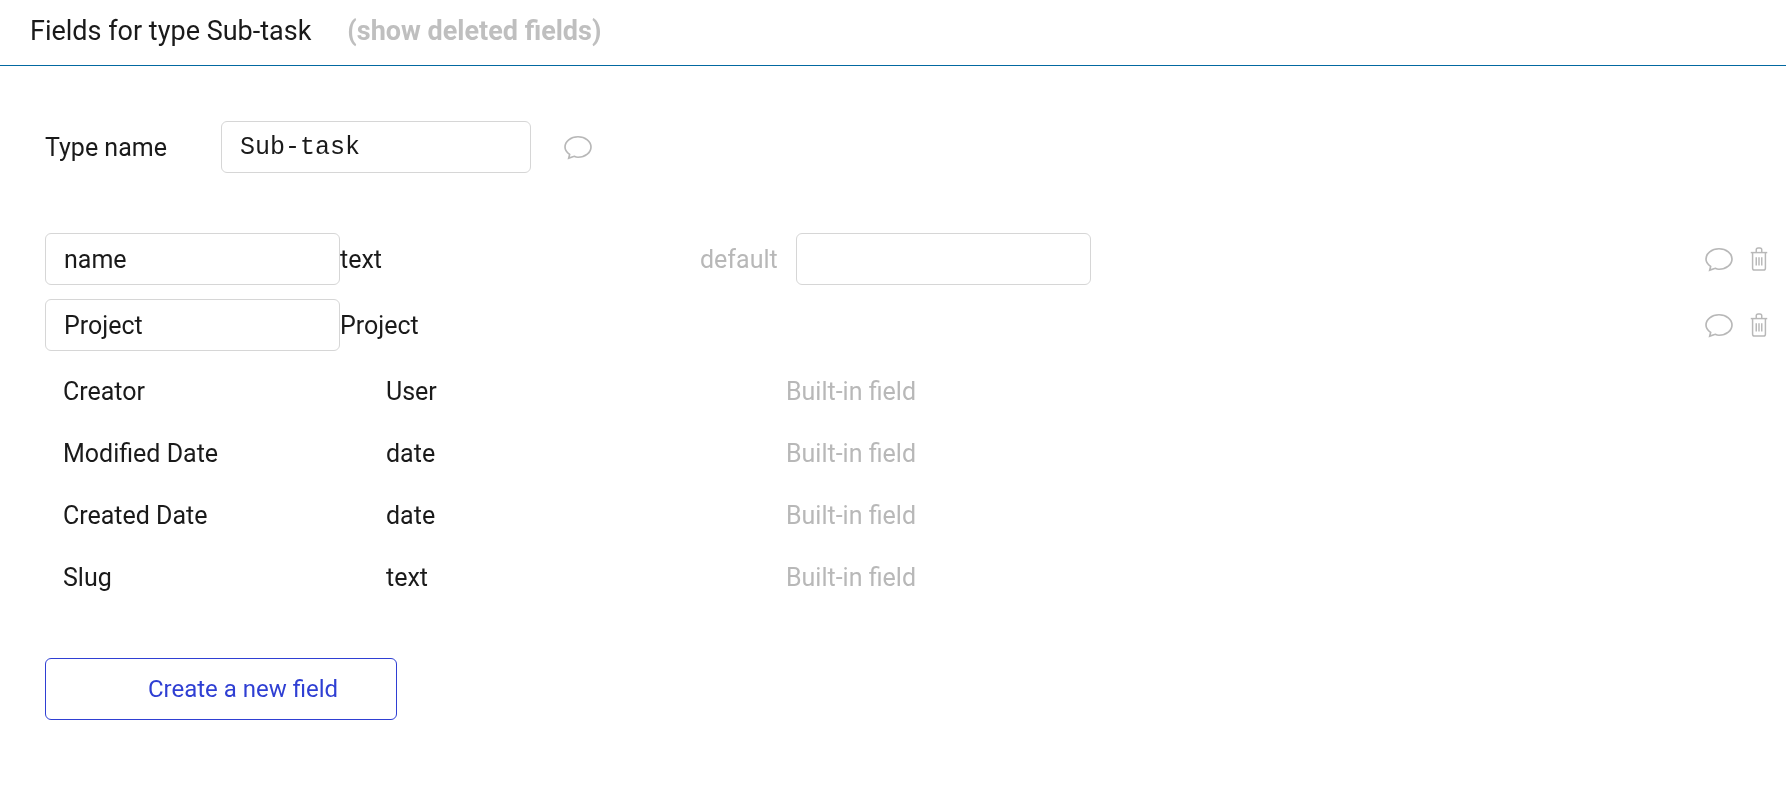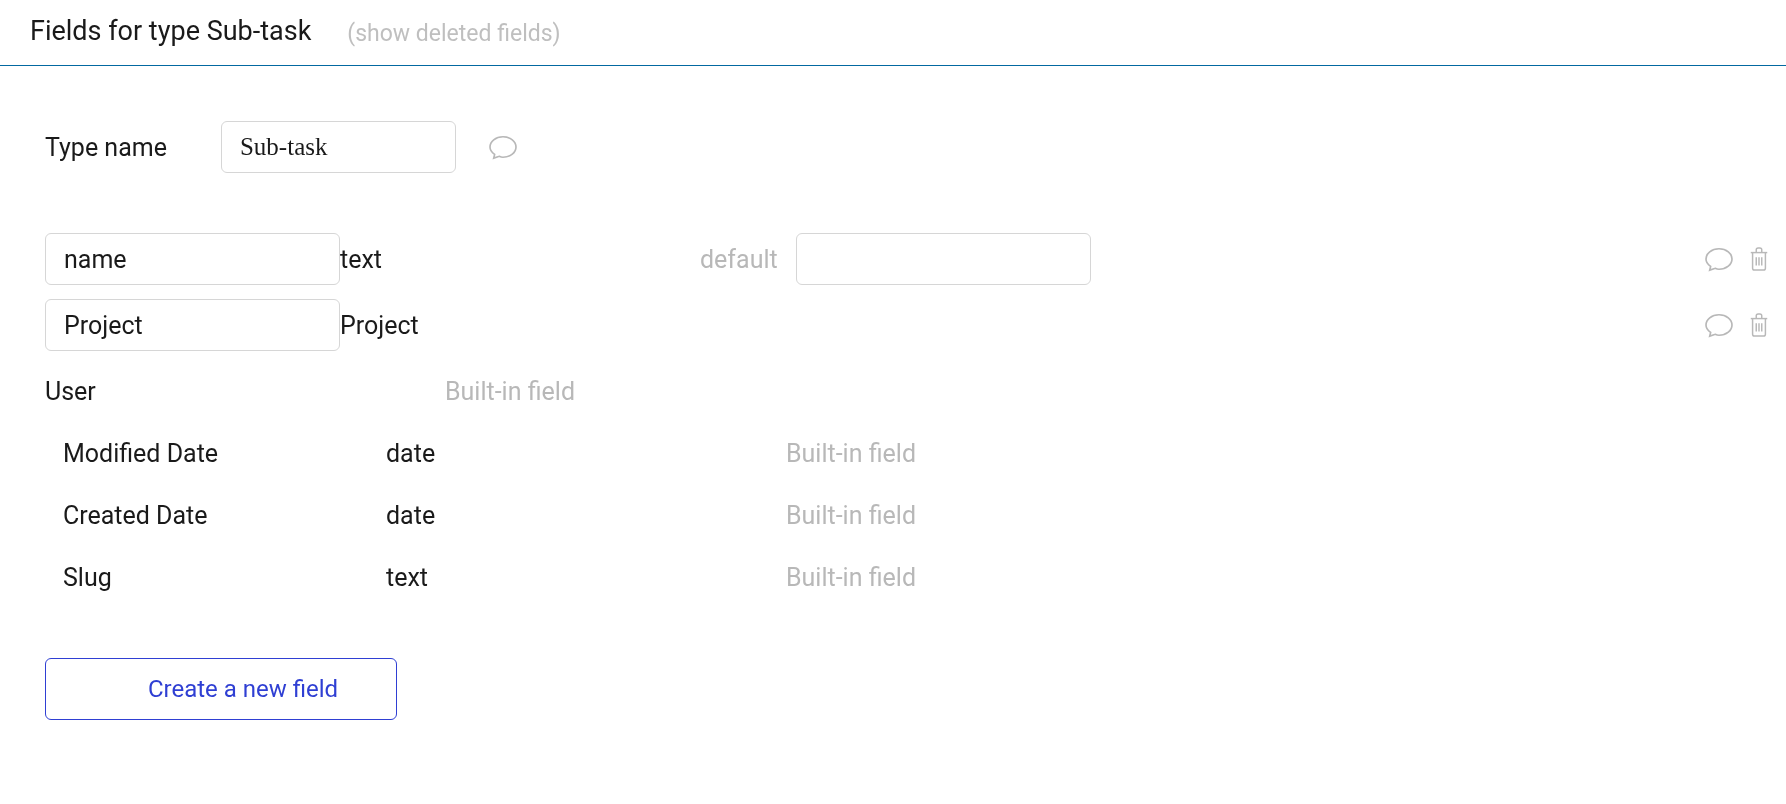--- a/index.html
+++ b/index.html
@@ -20,47 +20,47 @@
       display: flex;
       align-items: flex-end;
       gap: 36px;
     }
     .header-title {
       font-size: 27px;
       font-weight: 400;
       color: #1a1a1a;
     }
     .header-link {
-      font-size: 23px;
-      font-weight: 400;
+      font-size: 27px;
+      font-weight: 700;
       color: #bfbfbf;
       cursor: pointer;
     }
     .content {
       padding: 55px 30px 30px 45px;
     }
     .type-name-row {
       display: flex;
       align-items: center;
       gap: 54px;
       margin-bottom: 55px;
     }
     .type-name-label {
       font-size: 25px;
       font-weight: 400;
       color: #1a1a1a;
     }
     .type-name-input {
-      width: 235px;
+      width: 310px;
       height: 52px;
       border: 1px solid #d6d6d6;
       border-radius: 6px;
       padding: 0 18px;
       font-size: 25px;
-      font-family: Liberation Serif, serif;
+      font-family: Liberation Mono, monospace;
       color: #1a1a1a;
       outline: none;
     }
     .speech-icon {
       width: 30px;
       height: 26px;
       margin-left: -22px;
       cursor: pointer;
     }
     .speech-icon svg {
@@ -225,20 +225,21 @@
           <path d="M9 11 L9 20"></path>
           <path d="M12 11 L12 20"></path>
           <path d="M15 11 L15 20"></path>
         </svg>
       </span>
     </div>
   </div>
 
   
   <div class="field-row gap">
+    <span class="field-name-static">Creator</span>
     <span class="field-type">User</span>
     <span class="builtin-label">Built-in field</span>
   </div>
 
   
   <div class="field-row">
     <span class="field-name-static">Modified Date</span>
     <span class="field-type">date</span>
     <span class="builtin-label">Built-in field</span>
   </div>

